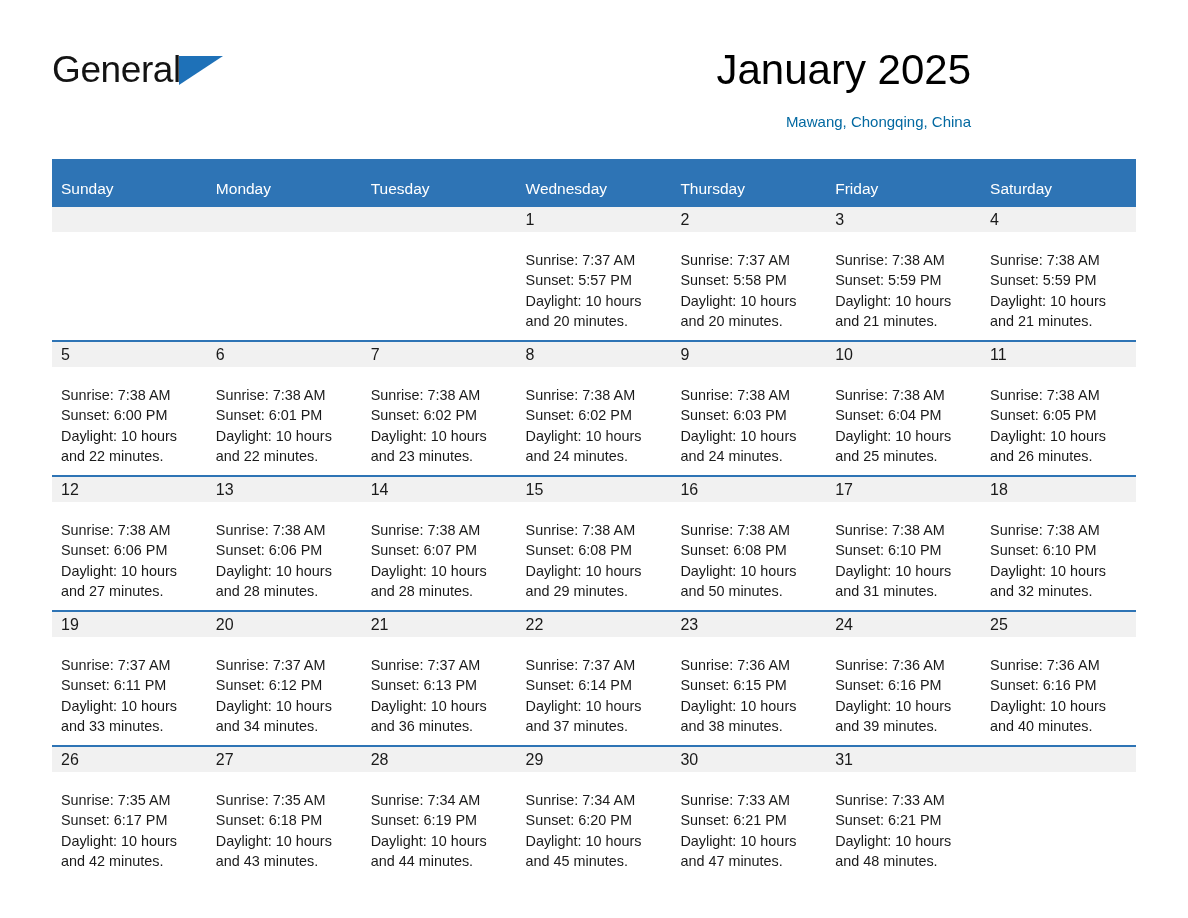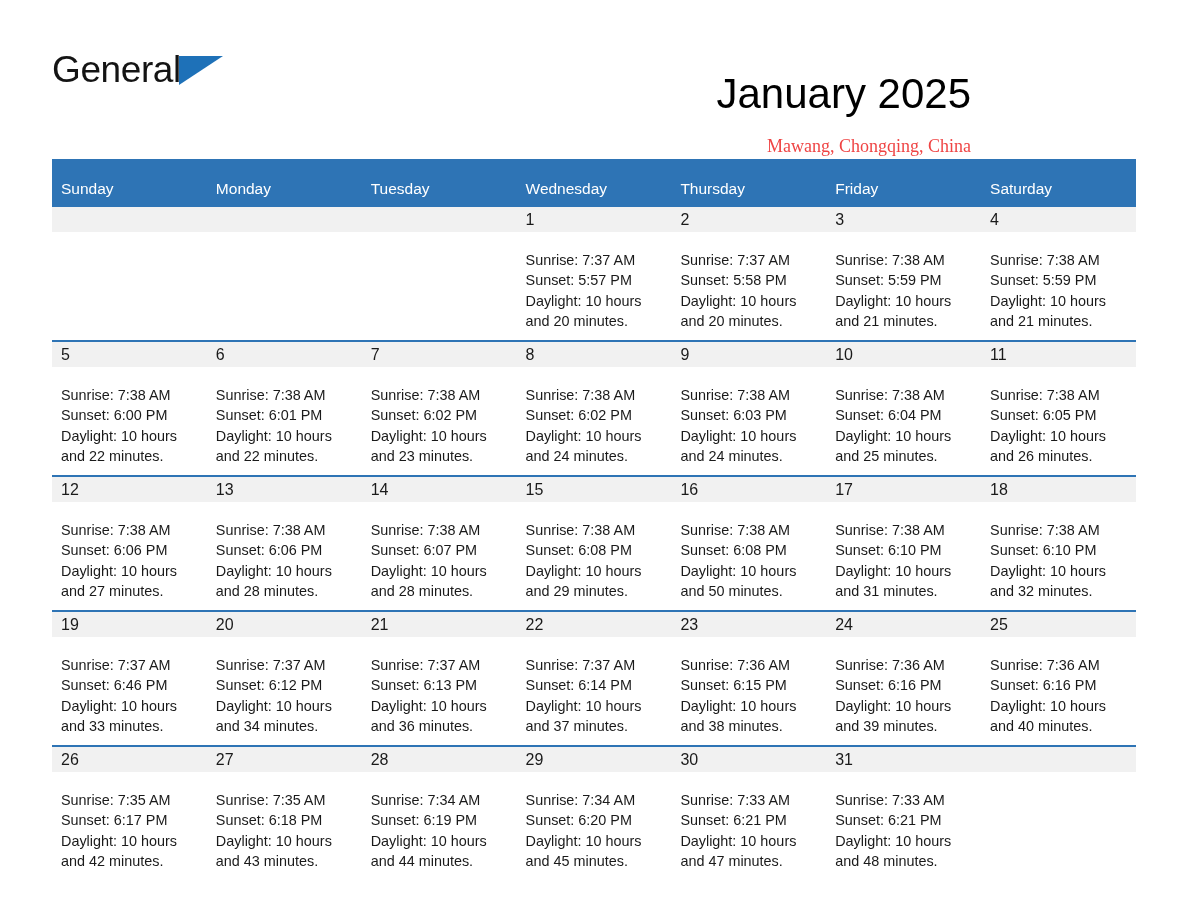--- a/index.html
+++ b/index.html
@@ -68,37 +68,35 @@
     letter-spacing: -0.2px;
     color: #1267b5;
     font-family: "Liberation Sans", sans-serif;
   }
 
   .titles {
     position: absolute;
     right: 0;
     top: 0;
     text-align: right;
-    margin-top: 24px;
   }
   .cal-title {
     font-size: 42px;
     line-height: 52px;
     color: #000;
     font-weight: normal;
     letter-spacing: 0px;
     white-space: nowrap;
   }
   .cal-subtitle {
     margin-top: 12px;
-    font-size: 18px;
+    font-size: 15px;
     line-height: 28px;
-    color: #ef4444;
+    color: #0369a1;
     white-space: nowrap;
-    font-family: Liberation Serif, serif;
   }
 
   
   .calendar {
     position: absolute;
     left: 52px;
     top: 159px;
     width: 1084px;
     border-collapse: collapse;
     table-layout: fixed;
@@ -358,21 +356,21 @@
               <div>Daylight: 10 hours</div>
               <div>and 32 minutes.</div>
             </div>
           </td>
         </tr>
         <tr class="week-row">
           <td class="day-cell">
             <span class="daynum">19</span>
             <div class="details">
               <div>Sunrise: 7:37 AM</div>
-              <div>Sunset: 6:46 PM</div>
+              <div>Sunset: 6:11 PM</div>
               <div>Daylight: 10 hours</div>
               <div>and 33 minutes.</div>
             </div>
           </td>
           <td class="day-cell">
             <span class="daynum">20</span>
             <div class="details">
               <div>Sunrise: 7:37 AM</div>
               <div>Sunset: 6:12 PM</div>
               <div>Daylight: 10 hours</div>

